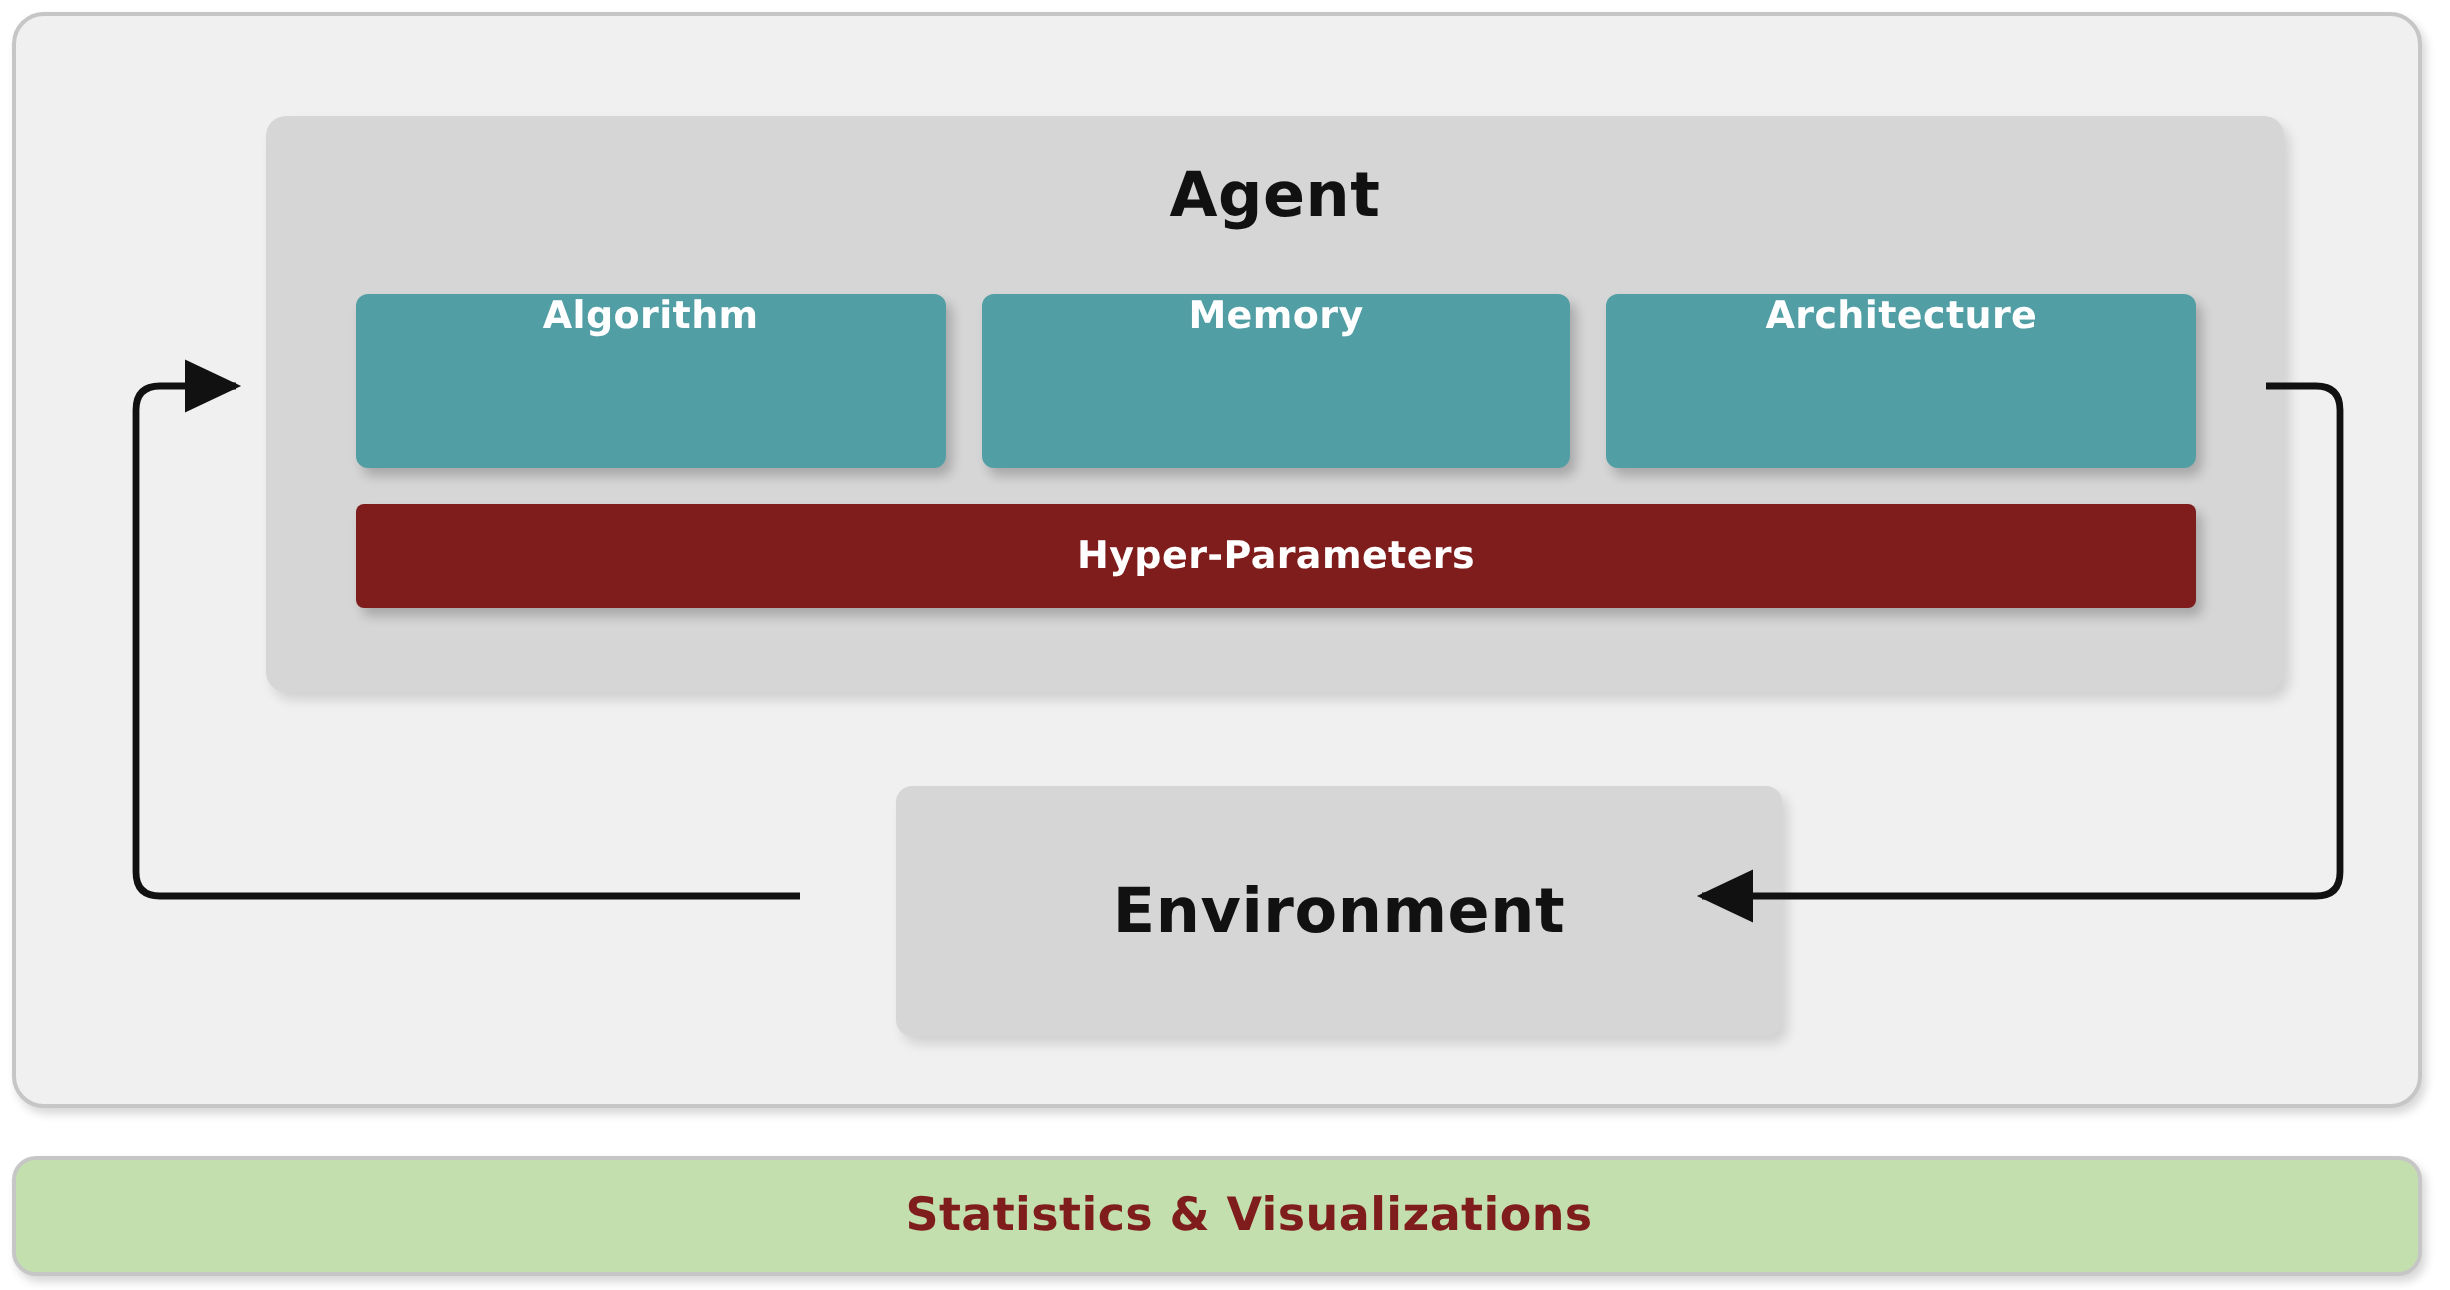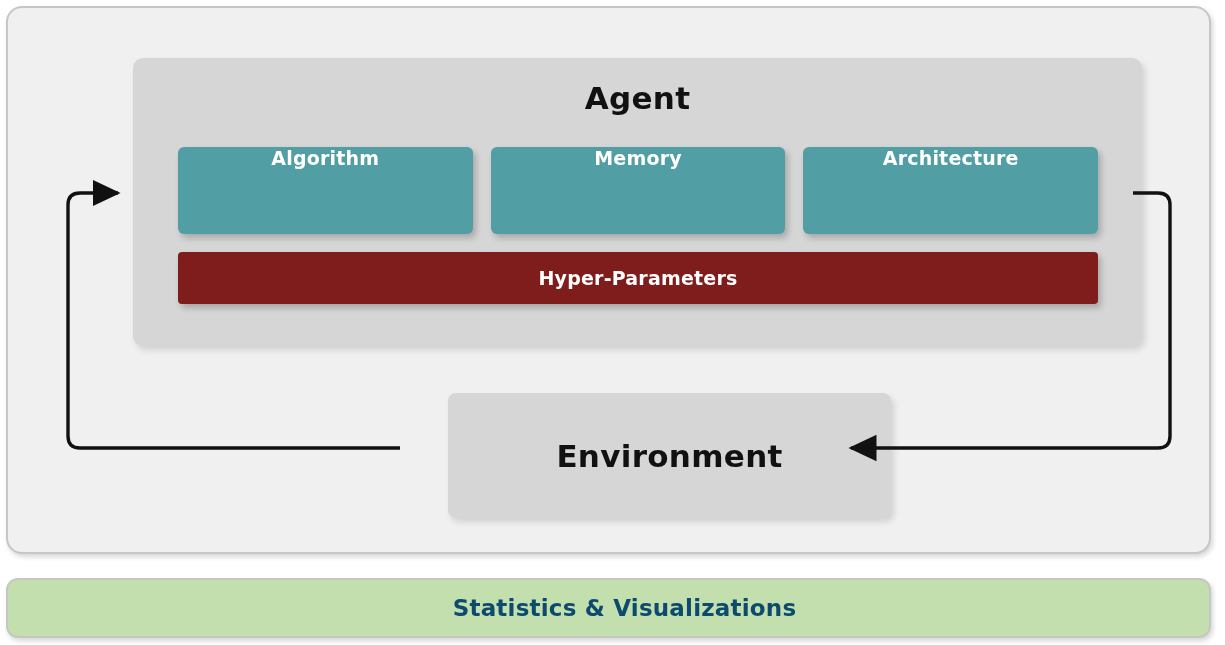--- a/index.html
+++ b/index.html
@@ -152,21 +152,21 @@
     border-radius: 12px;
     box-sizing: border-box;
     display: flex;
     align-items: center;
     justify-content: center;
     box-shadow: 2px 3px 5px rgba(0,0,0,0.16);
   }
   .stats-bar span {
     font-size: 23px;
     font-weight: bold;
-    color: #0c4a6e;
+    color: #7f1d1d;
     letter-spacing: 0.2px;
     margin-left: 32px;
   }
 </style>
 </head>
 <body>
 
 <div id="stage">
 
   <div class="outer-panel">

